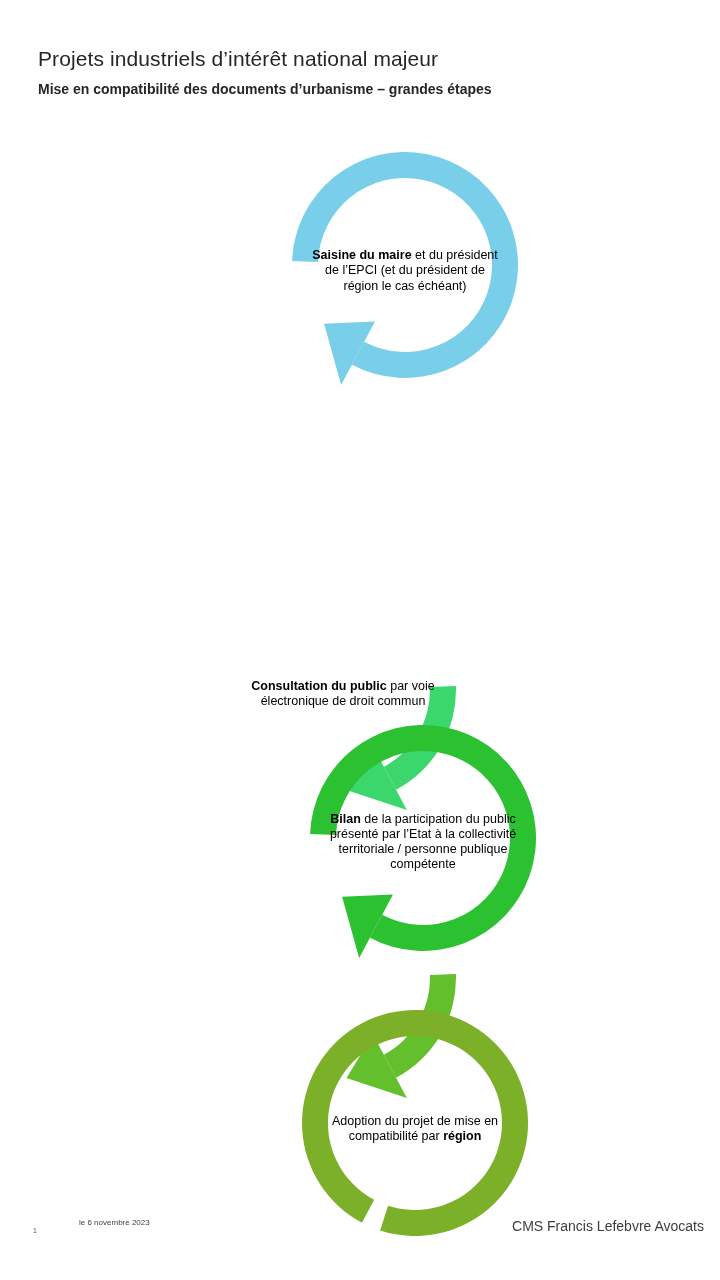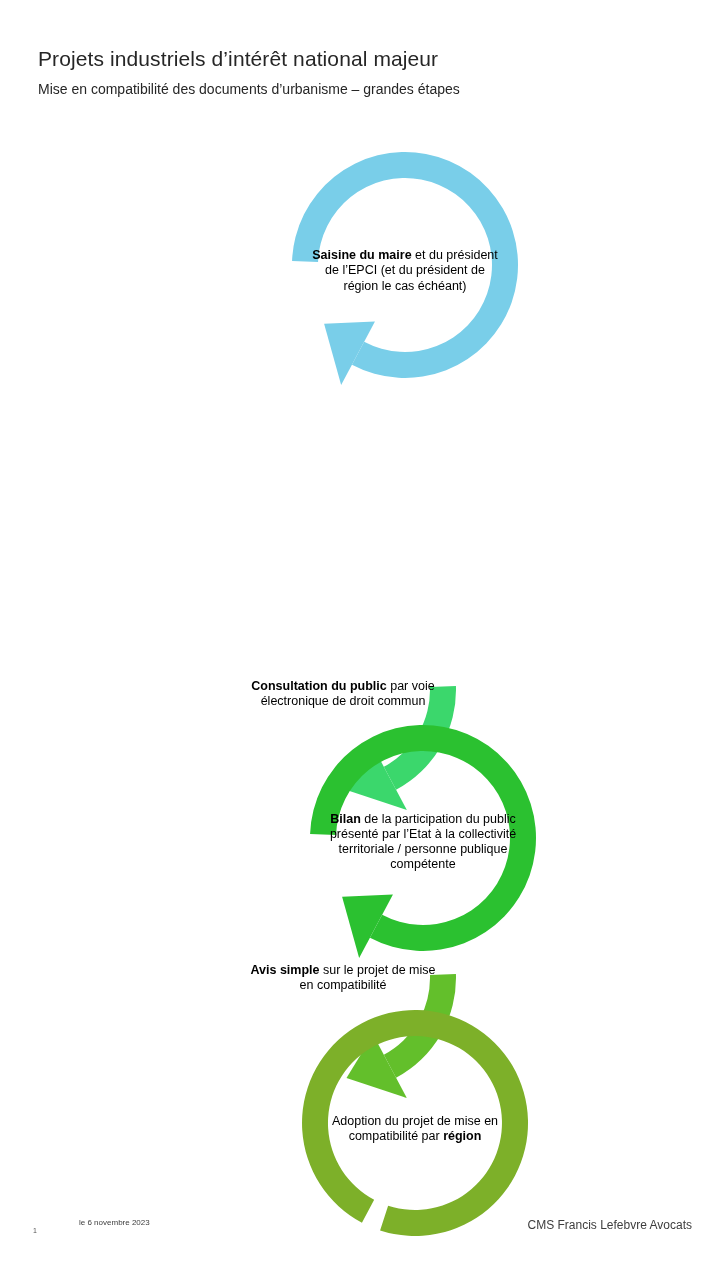--- a/index.html
+++ b/index.html
@@ -27,21 +27,21 @@
   .slide-title {
     font-size: 21px;
     font-weight: 400;
     color: #262626;
     letter-spacing: 0.1px;
     line-height: 1.2;
     margin: 0;
   }
   .slide-subtitle {
     font-size: 14px;
-    font-weight: 400;
+    font-weight: 700;
     color: #262626;
     line-height: 1.2;
     margin: 10px 0 0 0;
   }
 
   
   .diagram {
     position: absolute;
     left: 0;
     top: 125px;
@@ -116,23 +116,23 @@
   .footer-date {
     position: absolute;
     left: 53px;
     top: 0px;
     font-size: 8px;
     color: #3d3d3d;
     margin-left: 26px;
   }
   .footer-brand {
     position: absolute;
-    right: 28px;
+    right: 16px;
     top: 0px;
-    font-size: 12px;
+    font-size: 14px;
     color: #3d3d3d;
     white-space: nowrap;
   }
 </style>
 </head>
 <body>
 
 <div class="header">
   <h1 class="slide-title">Projets industriels d’intérêt national majeur</h1>
   <p class="slide-subtitle">Mise en compatibilité des documents d’urbanisme – grandes étapes</p>
@@ -170,23 +170,20 @@
     <div class="step-label">
         <div><b>Bilan</b><span> de la participation du public présenté par l’Etat à la collectivité territoriale / personne publique compétente</span></div>
       </div>
   </div>
 
   <div class="step step-6">
     <svg viewBox="0 0 250 250">
       <path class="arc" d="M 237.93 121.06 A 113 113 0 0 1 178.05 224.77 L 165.84 201.82 A 87 87 0 0 0 211.95 121.96 Z" fill="#63BF2B"></path>
       <path class="head" d="M 188.85 245.08 L 128.49 224.94 L 155.05 181.51 Z" fill="#63BF2B"></path>
     </svg>
-    <div class="step-label">
-        <div><b>Avis simple</b><span> sur le projet de mise en compatibilité</span></div>
-      </div>
   </div>
 
   <div class="step step-7">
     <svg viewBox="0 0 250 250">
       <path class="arc" d="M 71.95 224.77 A 113 113 0 1 1 90.08 232.47 L 98.12 207.74 A 87 87 0 1 0 84.16 201.82 Z" fill="#7DB029"></path>
       <path class="head" d="" fill="none"></path>
     </svg>
     <div class="step-label">
         <div><span>Adoption du projet de mise en compatibilité par </span><b>région</b></div>
       </div>

